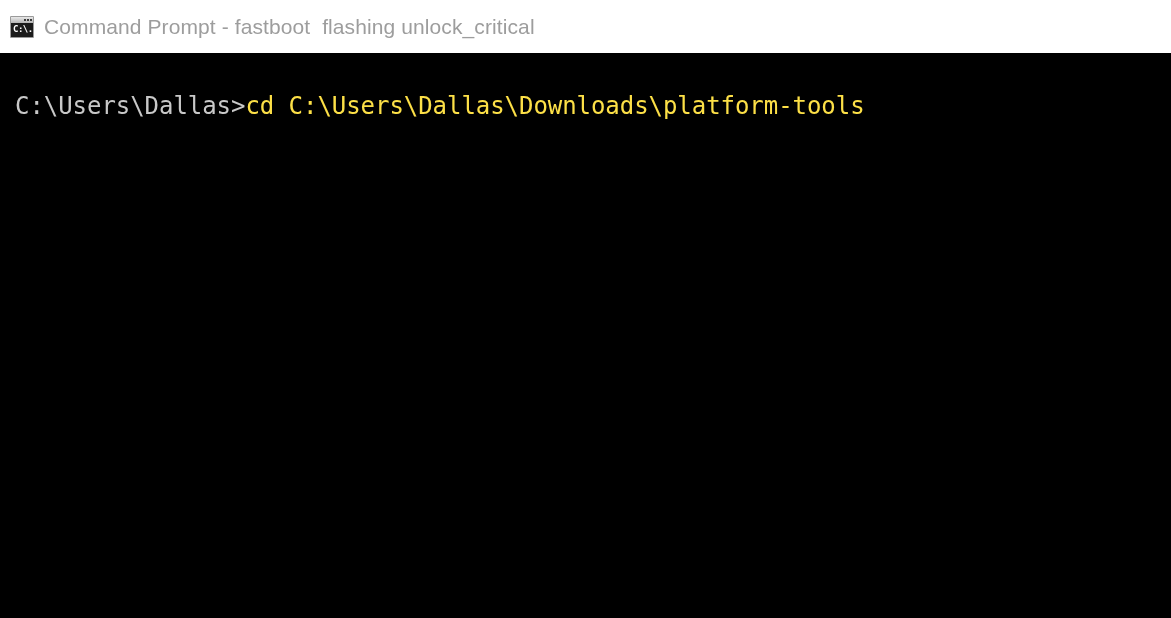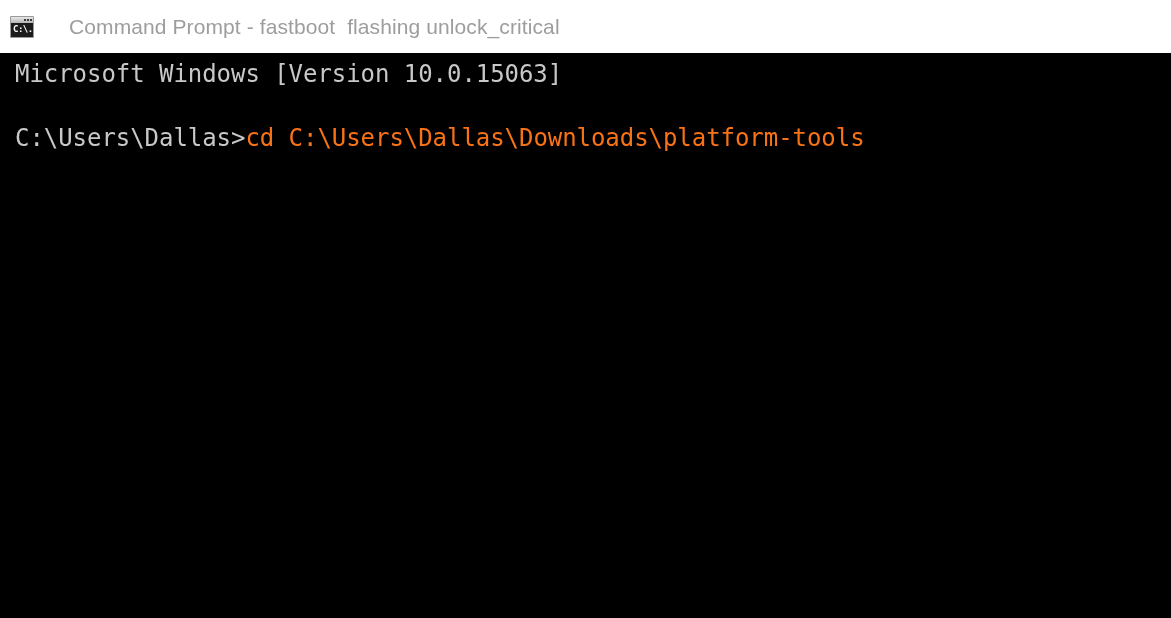--- a/index.html
+++ b/index.html
@@ -84,21 +84,20 @@
   }
 
   #window-title {
     color: #9d9d9d;
     font-size: 21px;
     line-height: 26px;
     font-family: "Liberation Sans", sans-serif;
     font-weight: 400;
     white-space: pre;
     letter-spacing: 0.1px;
-    margin-left: 25px;
   }
 
   
   #console-body {
     flex: 1 1 auto;
     background: #000000;
     padding: 5px 0 0 15px;
     box-sizing: border-box;
     overflow: hidden;
   }
@@ -112,21 +111,21 @@
     white-space: pre;
     letter-spacing: -0.05px;
   }
   .console-line.blank {
     color: transparent;
   }
   .seg-prompt {
     color: #c8c8c8;
   }
   .seg-command {
-    color: #f97316;
+    color: #fde047;
   }
 </style>
 </head>
 <body>
 
 <div id="app-window">
 
   <div id="title-bar">
 
     <div id="app-icon">
@@ -136,21 +135,20 @@
         <span class="icon-dot"></span>
       </div>
       <div class="icon-prompt">C:\.</div>
     </div>
 
     <div id="window-title">Command Prompt - fastboot  flashing unlock_critical</div>
   </div>
 
   <div id="console-body">
 
-    <div class="console-line">Microsoft Windows [Version 10.0.15063]</div>
 
 
     <div class="console-line blank"> </div>
 
     <div class="console-line"><span class="seg-prompt">C:\Users\Dallas&gt;</span><span class="seg-command">cd C:\Users\Dallas\Downloads\platform-tools</span></div>
 
   </div>
 </div>
 
 </body></html>

